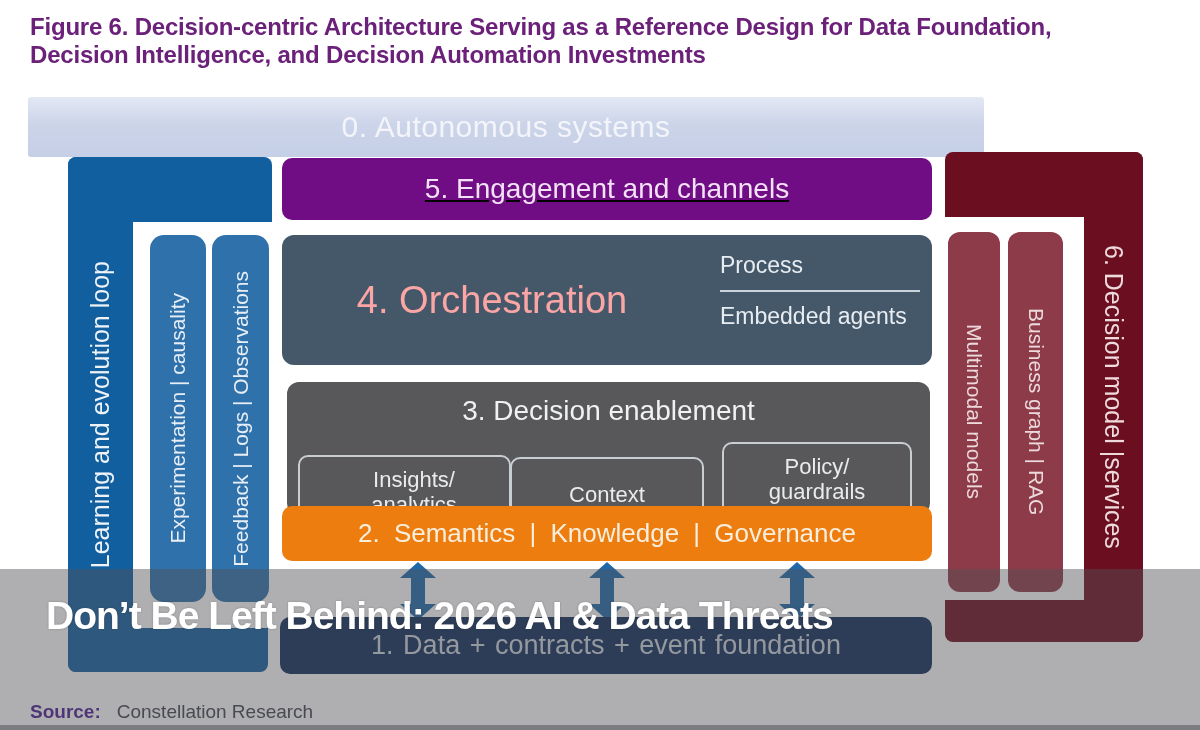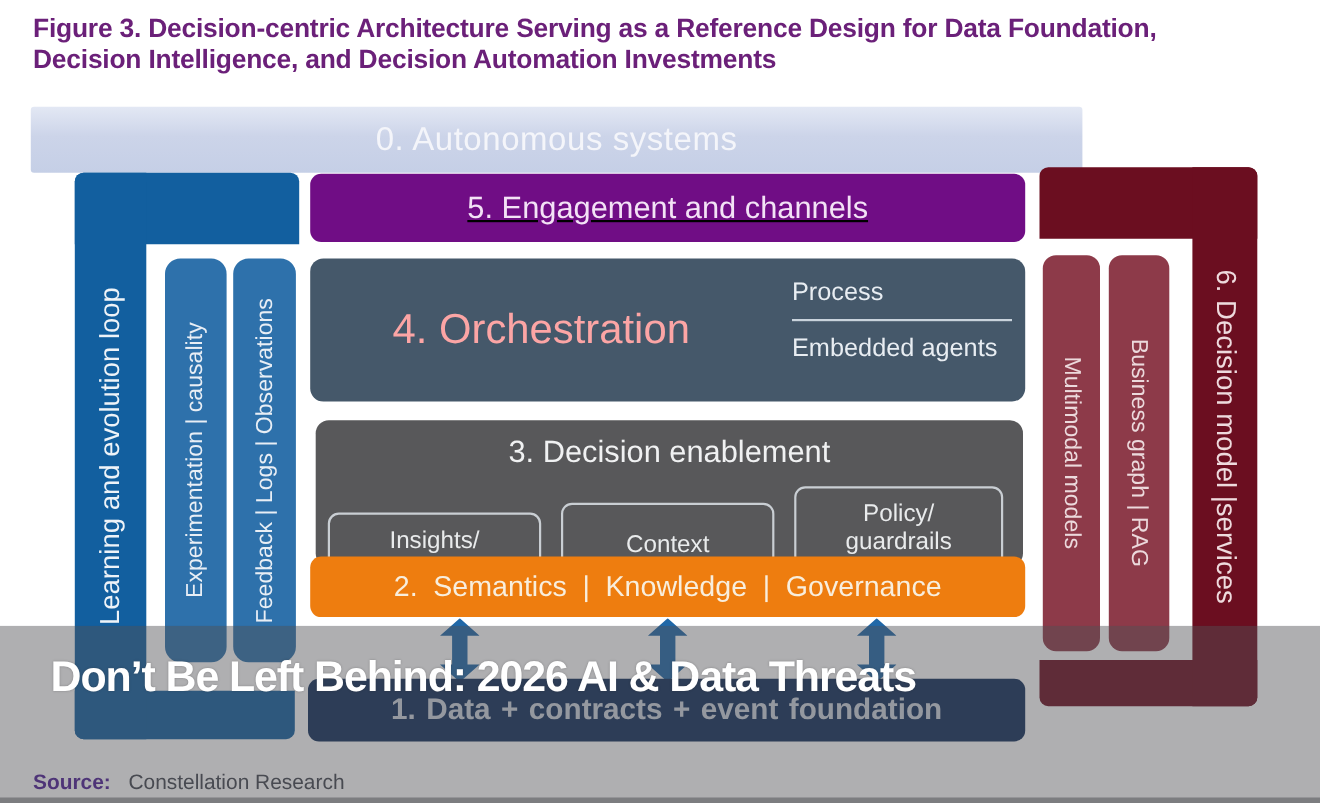--- a/index.html
+++ b/index.html
@@ -55,28 +55,28 @@
   .slate4-label{left:30px;top:0;width:360px;height:100%;display:flex;align-items:center;justify-content:center;
                 font-size:38px;color:#fca5a5;}
   .slate4-right{left:398px;top:17px;width:202px;font-size:23px;color:#e8edf2;margin-left:40px;}
   .slate4-divider{border:none;border-top:2px solid #c9d3dc;margin:11px 0;width:200px;}
 
   .gray3{left:287px;top:382px;width:643px;height:133px;background:#58585a;border-radius:12px;z-index:2;}
   .gray3-label{margin-top:13px;text-align:center;font-size:28px;color:#f0f1f2;}
   .subbox{border:2px solid #c9ced3;border-radius:10px;background:transparent;
           display:flex;flex-direction:column;align-items:center;justify-content:center;
           font-size:22px;line-height:25px;color:#e9ebec;text-align:center;z-index:2;}
-  .subA{left:298px;top:466px;width:190px;height:70px;}
+  .subA{left:298px;top:455px;width:190px;height:70px;padding-left:19px;}
   .subB{left:510px;top:442px;width:190px;height:70px;margin-top:15px;}
   .subC{left:722px;top:442px;width:186px;height:70px;text-align:center;}
 
   .orange2{left:282px;top:506px;width:650px;height:55px;background:#ee7d0f;border-radius:10px;z-index:3;}
   .orange2 span{font-size:26px;color:#f8eedd;word-spacing:7px;}
 
-  .navy1{left:280px;top:617px;width:652px;height:57px;background:#0f2d59;border-radius:10px;z-index:2;font-weight:bold;}
+  .navy1{left:280px;top:617px;width:652px;height:57px;background:#0f2d59;border-radius:10px;z-index:2;}
   .navy1 span{font-size:27px;color:#ced4de;word-spacing:2px;}
 
   
   .arrow{top:562px;width:36px;height:58px;z-index:2;}
   .arrow svg{display:block;}
 
   
   .source{left:30px;top:701px;font-size:19px;z-index:2;}
   .source .s-label{font-weight:bold;color:#4c1d95;}
   .source .s-text{color:#41454f;margin-left:16px;}
@@ -87,21 +87,21 @@
     font-size:39px;font-weight:bold;letter-spacing:-1px;color:#ffffff;white-space:nowrap;
     text-shadow:0 0 2px rgba(40,40,40,0.35);}
   .bottom-strip{left:0;top:725px;width:1200px;height:5px;background:#7c7d80;z-index:12;}
 </style>
 </head>
 <body>
 
 <div id="stage">
 
   <div class="abs fig-title">
-    <div>Figure 3. Decision-centric Architecture Serving as a Reference Design for Data Foundation,</div>
+    <div>Figure 6. Decision-centric Architecture Serving as a Reference Design for Data Foundation,</div>
     <div>Decision Intelligence, and Decision Automation Investments</div>
   </div>
 
   <div class="abs band0">
     <span>0. Autonomous systems</span>
   </div>
 
   <div class="abs l-top"></div>
   <div class="abs l-bot"></div>
   <div class="abs blk l-spine">

